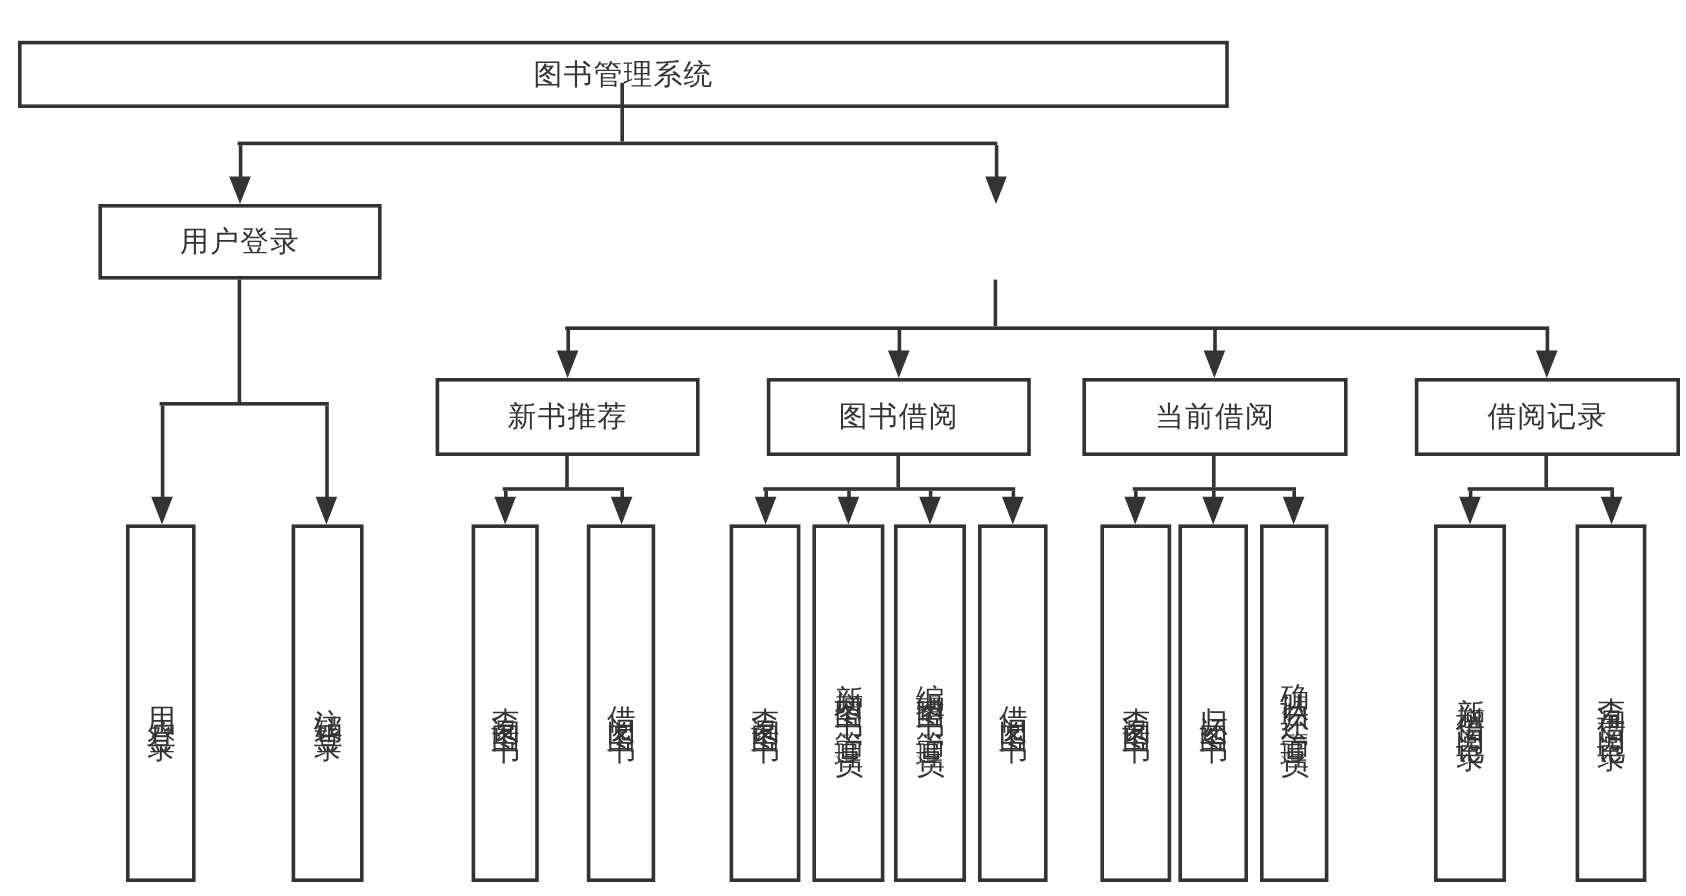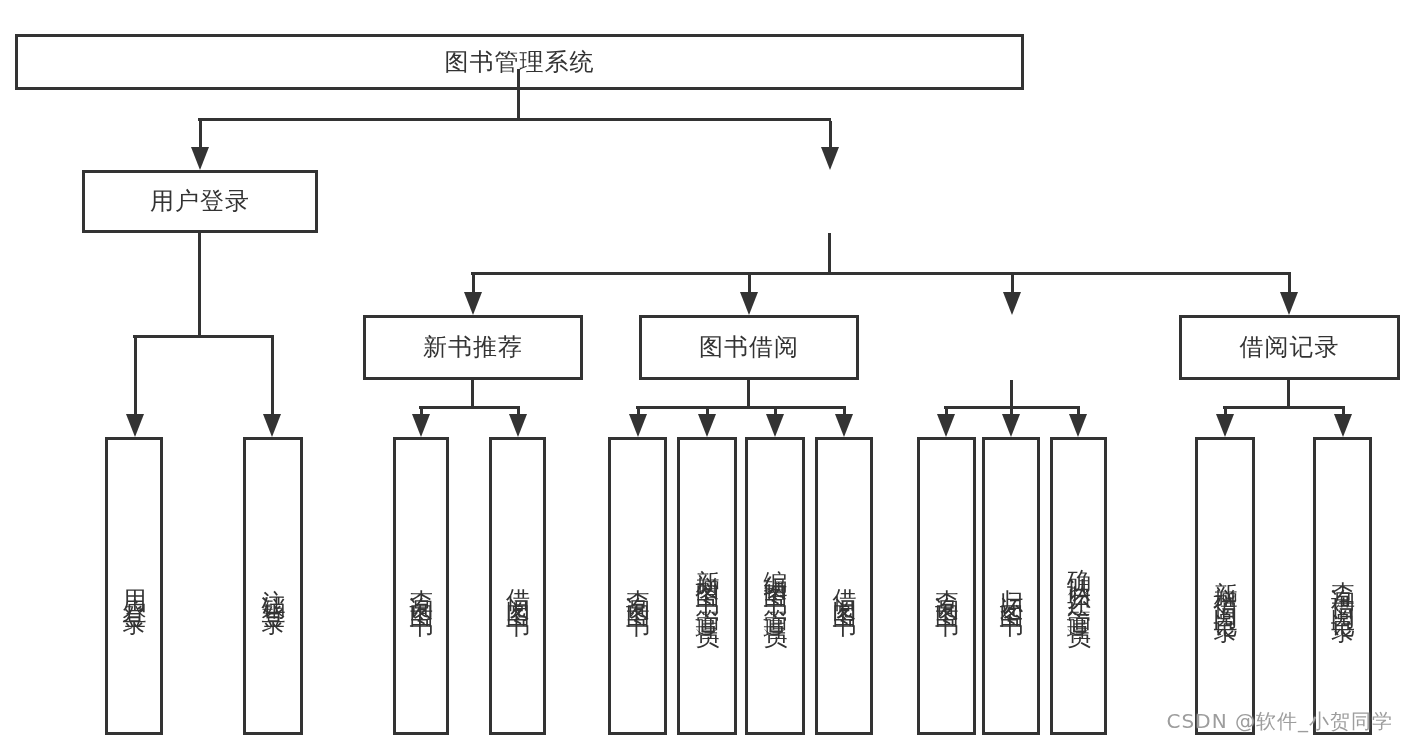--- a/index.html
+++ b/index.html
@@ -93,20 +93,21 @@
 
   <div class="vline" style="left:828px; top:233px; height:39px;"></div>
   <div class="hline" style="left:471px; top:272px; width:820px;"></div>
   <div class="arrow" style="left:464px; top:275px; height:40px;"></div>
   <div class="arrow" style="left:740px; top:275px; height:40px;"></div>
   <div class="arrow" style="left:1003px; top:275px; height:40px;"></div>
   <div class="arrow" style="left:1280px; top:275px; height:40px;"></div>
 
   <div class="box hbox" style="left:639px; top:315px; width:220px; height:65px;">图书借阅</div>
   <div class="box hbox" style="left:363px; top:315px; width:220px; height:65px;">新书推荐</div>
+  <div class="box hbox" style="left:902px; top:315px; width:221px; height:65px;">当前借阅</div>
   <div class="box hbox" style="left:1179px; top:315px; width:221px; height:65px;">借阅记录</div>
 
   <div class="vline" style="left:471px; top:380px; height:26px;"></div>
   <div class="hline" style="left:419px; top:406px; width:101px;"></div>
   <div class="arrow" style="left:412px; top:409px; height:28px;"></div>
   <div class="arrow" style="left:509px; top:409px; height:28px;"></div>
 
   <div class="vline" style="left:747px; top:380px; height:26px;"></div>
   <div class="hline" style="left:636px; top:406px; width:210px;"></div>
   <div class="arrow" style="left:629px; top:409px; height:28px;"></div>
@@ -136,15 +137,14 @@
   <div class="box vbox" style="left:745px; top:437px; width:60px; height:298px;">编辑图书（管理员）</div>
   <div class="box vbox" style="left:815px; top:437px; width:58px; height:298px;">借阅图书</div>
 
   <div class="box vbox" style="left:917px; top:437px; width:59px; height:298px;">查询图书</div>
   <div class="box vbox" style="left:982px; top:437px; width:58px; height:298px;">归还图书</div>
   <div class="box vbox" style="left:1050px; top:437px; width:57px; height:298px;">确认归还（管理员）</div>
 
   <div class="box vbox" style="left:1195px; top:437px; width:60px; height:298px;">新增借阅记录</div>
   <div class="box vbox" style="left:1313px; top:437px; width:59px; height:298px;">查询借阅记录</div>
 
-  <div class="watermark">CSDN @软件_小贺同学</div>
 
 </div>
 
 </body></html>

